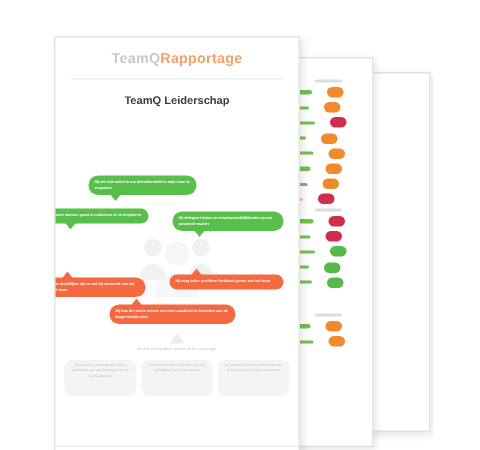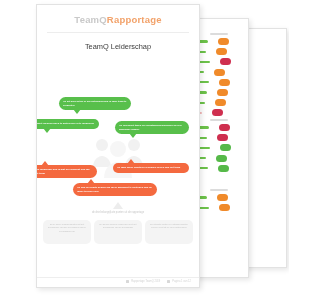--- a/index.html
+++ b/index.html
@@ -3,21 +3,21 @@
 <meta charset="utf-8">
 <style>
   html,body{margin:0;padding:0;}
   body{
     width:289px;height:300px;
     background:#ffffff;
     font-family:"Liberation Sans", sans-serif;
     overflow:hidden;
     position:relative;
   }
-  .stage{position:absolute;inset:0;}
+  .stage{position:absolute;inset:0;margin-top:20px;}
 
   
   .sheet{
     position:absolute;
     background:#ffffff;
     border:1px solid #e2e2e2;
     box-shadow:2px 2px 5px rgba(0,0,0,0.10);
     overflow:hidden;
   }
   #sheet3{ left:167px; top:28px;  width:118px; height:238px; }
@@ -44,21 +44,21 @@
 
   
   .logo{
     text-align:center;margin-top:9px;font-size:9.5px;letter-spacing:.2px;
     font-weight:700;
   }
   .logo .q{color:#c9c9c9;}
   .logo .r{color:#f2a26a;}
   .rule{height:1px;background:#ededed;margin:7px 10px 0 10px;}
   .title{
-    text-align:center;margin-top:9px;font-size:7.4px;font-weight:400;color:#3b3b3b;
+    text-align:center;margin-top:9px;font-size:7.4px;font-weight:700;color:#3b3b3b;
   }
   .score{
     width:30px;height:30px;border-radius:50%;background:#f0962d;
     margin:7px auto 0 auto;display:flex;align-items:center;justify-content:center;
     color:#ffffff;font-size:11px;font-weight:700;letter-spacing:.3px;
   }
 
   
   .team{
     position:absolute;left:50%;top:131px;transform:translateX(-50%);

